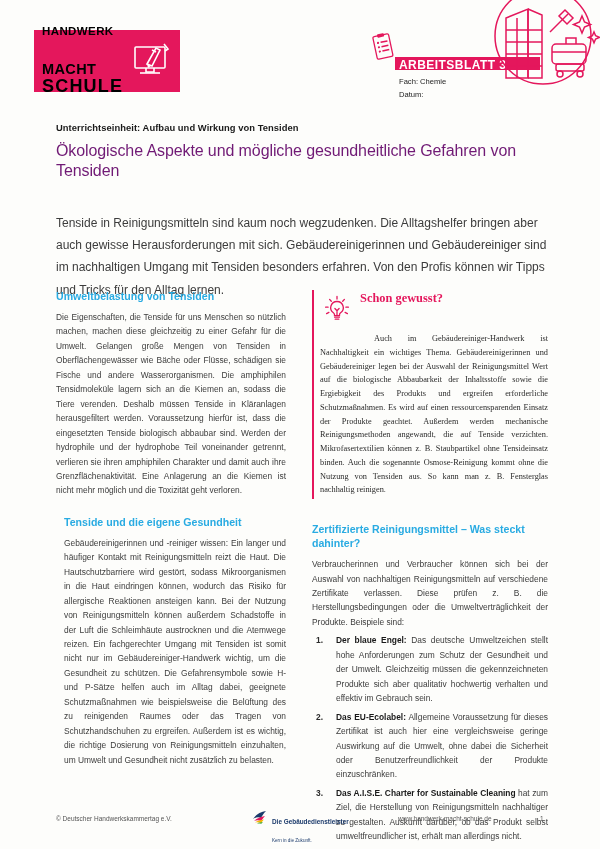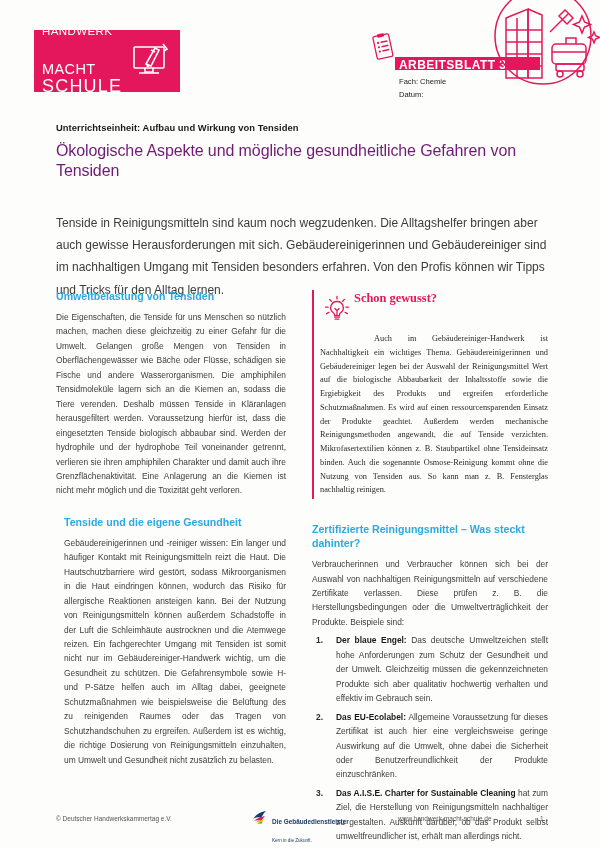--- a/index.html
+++ b/index.html
@@ -19,21 +19,21 @@
   
   .header { position: relative; height: 112px; }
 
   .logo-block {
     position: absolute; left: 34px; top: 30px;
     width: 146px; height: 62px;
     background: #e4175c;
     display: flex; align-items: center; padding: 0 8px;
   }
   .logo-words {
-    color: #ffffff; font-weight: normal; line-height: 1.04;
+    color: #000000; font-weight: bold; line-height: 1.04;
     letter-spacing: 0.4px;
   }
   .logo-l1 { font-size: 11.5px; }
   .logo-l2 { font-size: 14.5px; margin-top: 24px; }
   .logo-l3 { font-size: 18px; letter-spacing: 1.2px; }
   .logo-mark { margin-left: 7px; }
 
   .ab-bar {
     position: absolute; left: 395px; top: 57px;
     height: 13px; width: 145px;
@@ -81,21 +81,21 @@
   .sec + .sec { margin-top: 18px; margin-left: 8px; }
 
   
   .factbox {
     position: relative;
     border-left: 2.4px solid #e4175c;
     padding: 0 0 2px 6px;
     margin-bottom: 24px;
   }
   .fact-head {
-    display: flex; align-items: flex-start; gap: 0;
+    display: flex; align-items: flex-start; gap: 6px;
     margin-bottom: 2px;
   }
   .bulb { flex: 0 0 auto; margin-top: 2px; }
   .fact-title {
     font-family: "Liberation Serif", serif;
     font-size: 12.4px; font-weight: bold; color: #e4175c;
     padding-top: 1px;
   }
   .fact-body {
     font-family: "Liberation Serif", serif;

